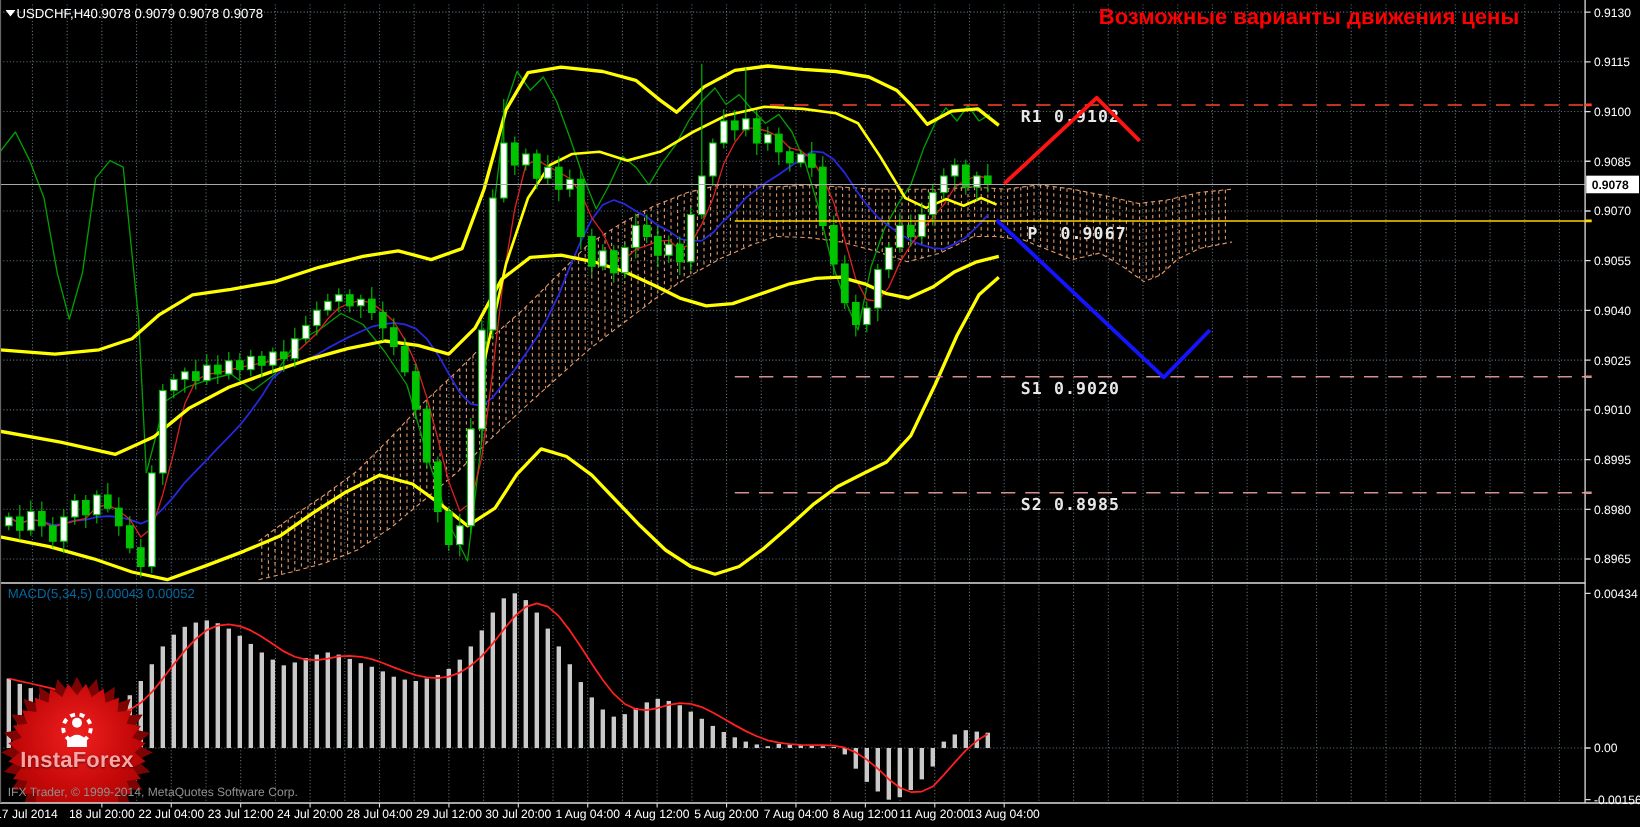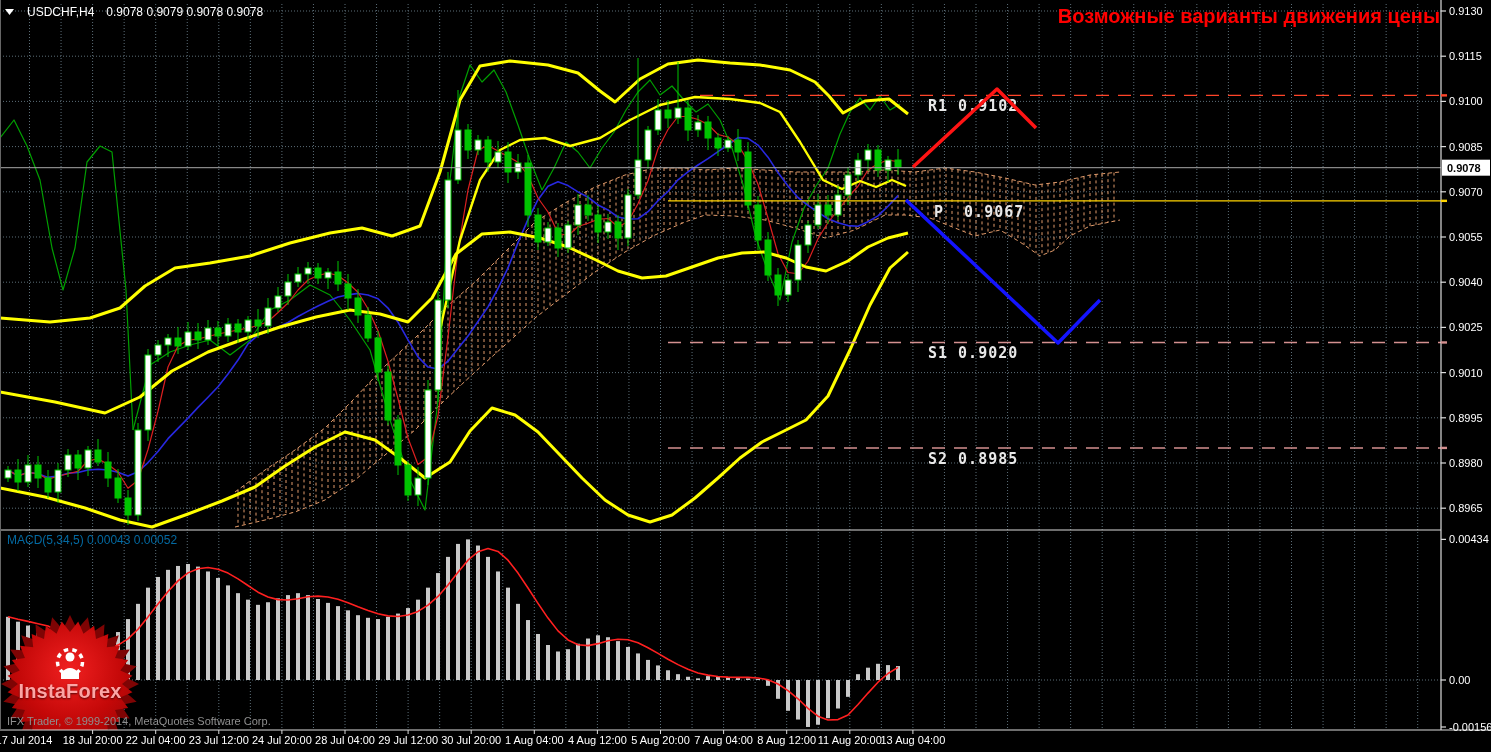--- a/index.html
+++ b/index.html
@@ -1,22 +1,22 @@
 <!DOCTYPE html>
 <html><head>
 <meta charset="utf-8">
 <style>
   html,body{margin:0;padding:0;background:#111;}
   #app{position:relative;width:1491px;height:752px;background:#000;overflow:hidden;
        font-family:"Liberation Sans", sans-serif;}
   #chart{position:absolute;left:0;top:0;}
   .ovl{position:absolute;pointer-events:none;}
-  #title-bar{left:5px;top:5px;color:#fff;font-size:12px;display:flex;align-items:center;gap:12px;}
+  #title-bar{left:5px;top:5px;color:#fff;font-size:12px;display:flex;align-items:center;gap:0;}
   #title-bar .tri{display:inline-block;line-height:0;}
-  #annotation{left:940px;top:5px;width:500px;text-align:right;font-weight:bold;font-size:20px;line-height:23px;}
+  #annotation{left:940px;top:5px;width:500px;text-align:center;font-weight:bold;font-size:20px;line-height:23px;}
   #macd-label{left:7px;top:533px;color:#0369a1;font-size:12px;}
   #copyright{left:7px;top:715px;font-size:11px;}
   #logo-text{left:0px;top:680px;width:140px;text-align:center;color:#fca5a5;font-weight:bold;
              font-size:20px;text-shadow:0 1px 2px rgba(0,0,0,.6);letter-spacing:.2px;}
 </style>
 </head>
 <body>
 
 <div id="app">
   <svg id="chart" width="1491" height="752">

